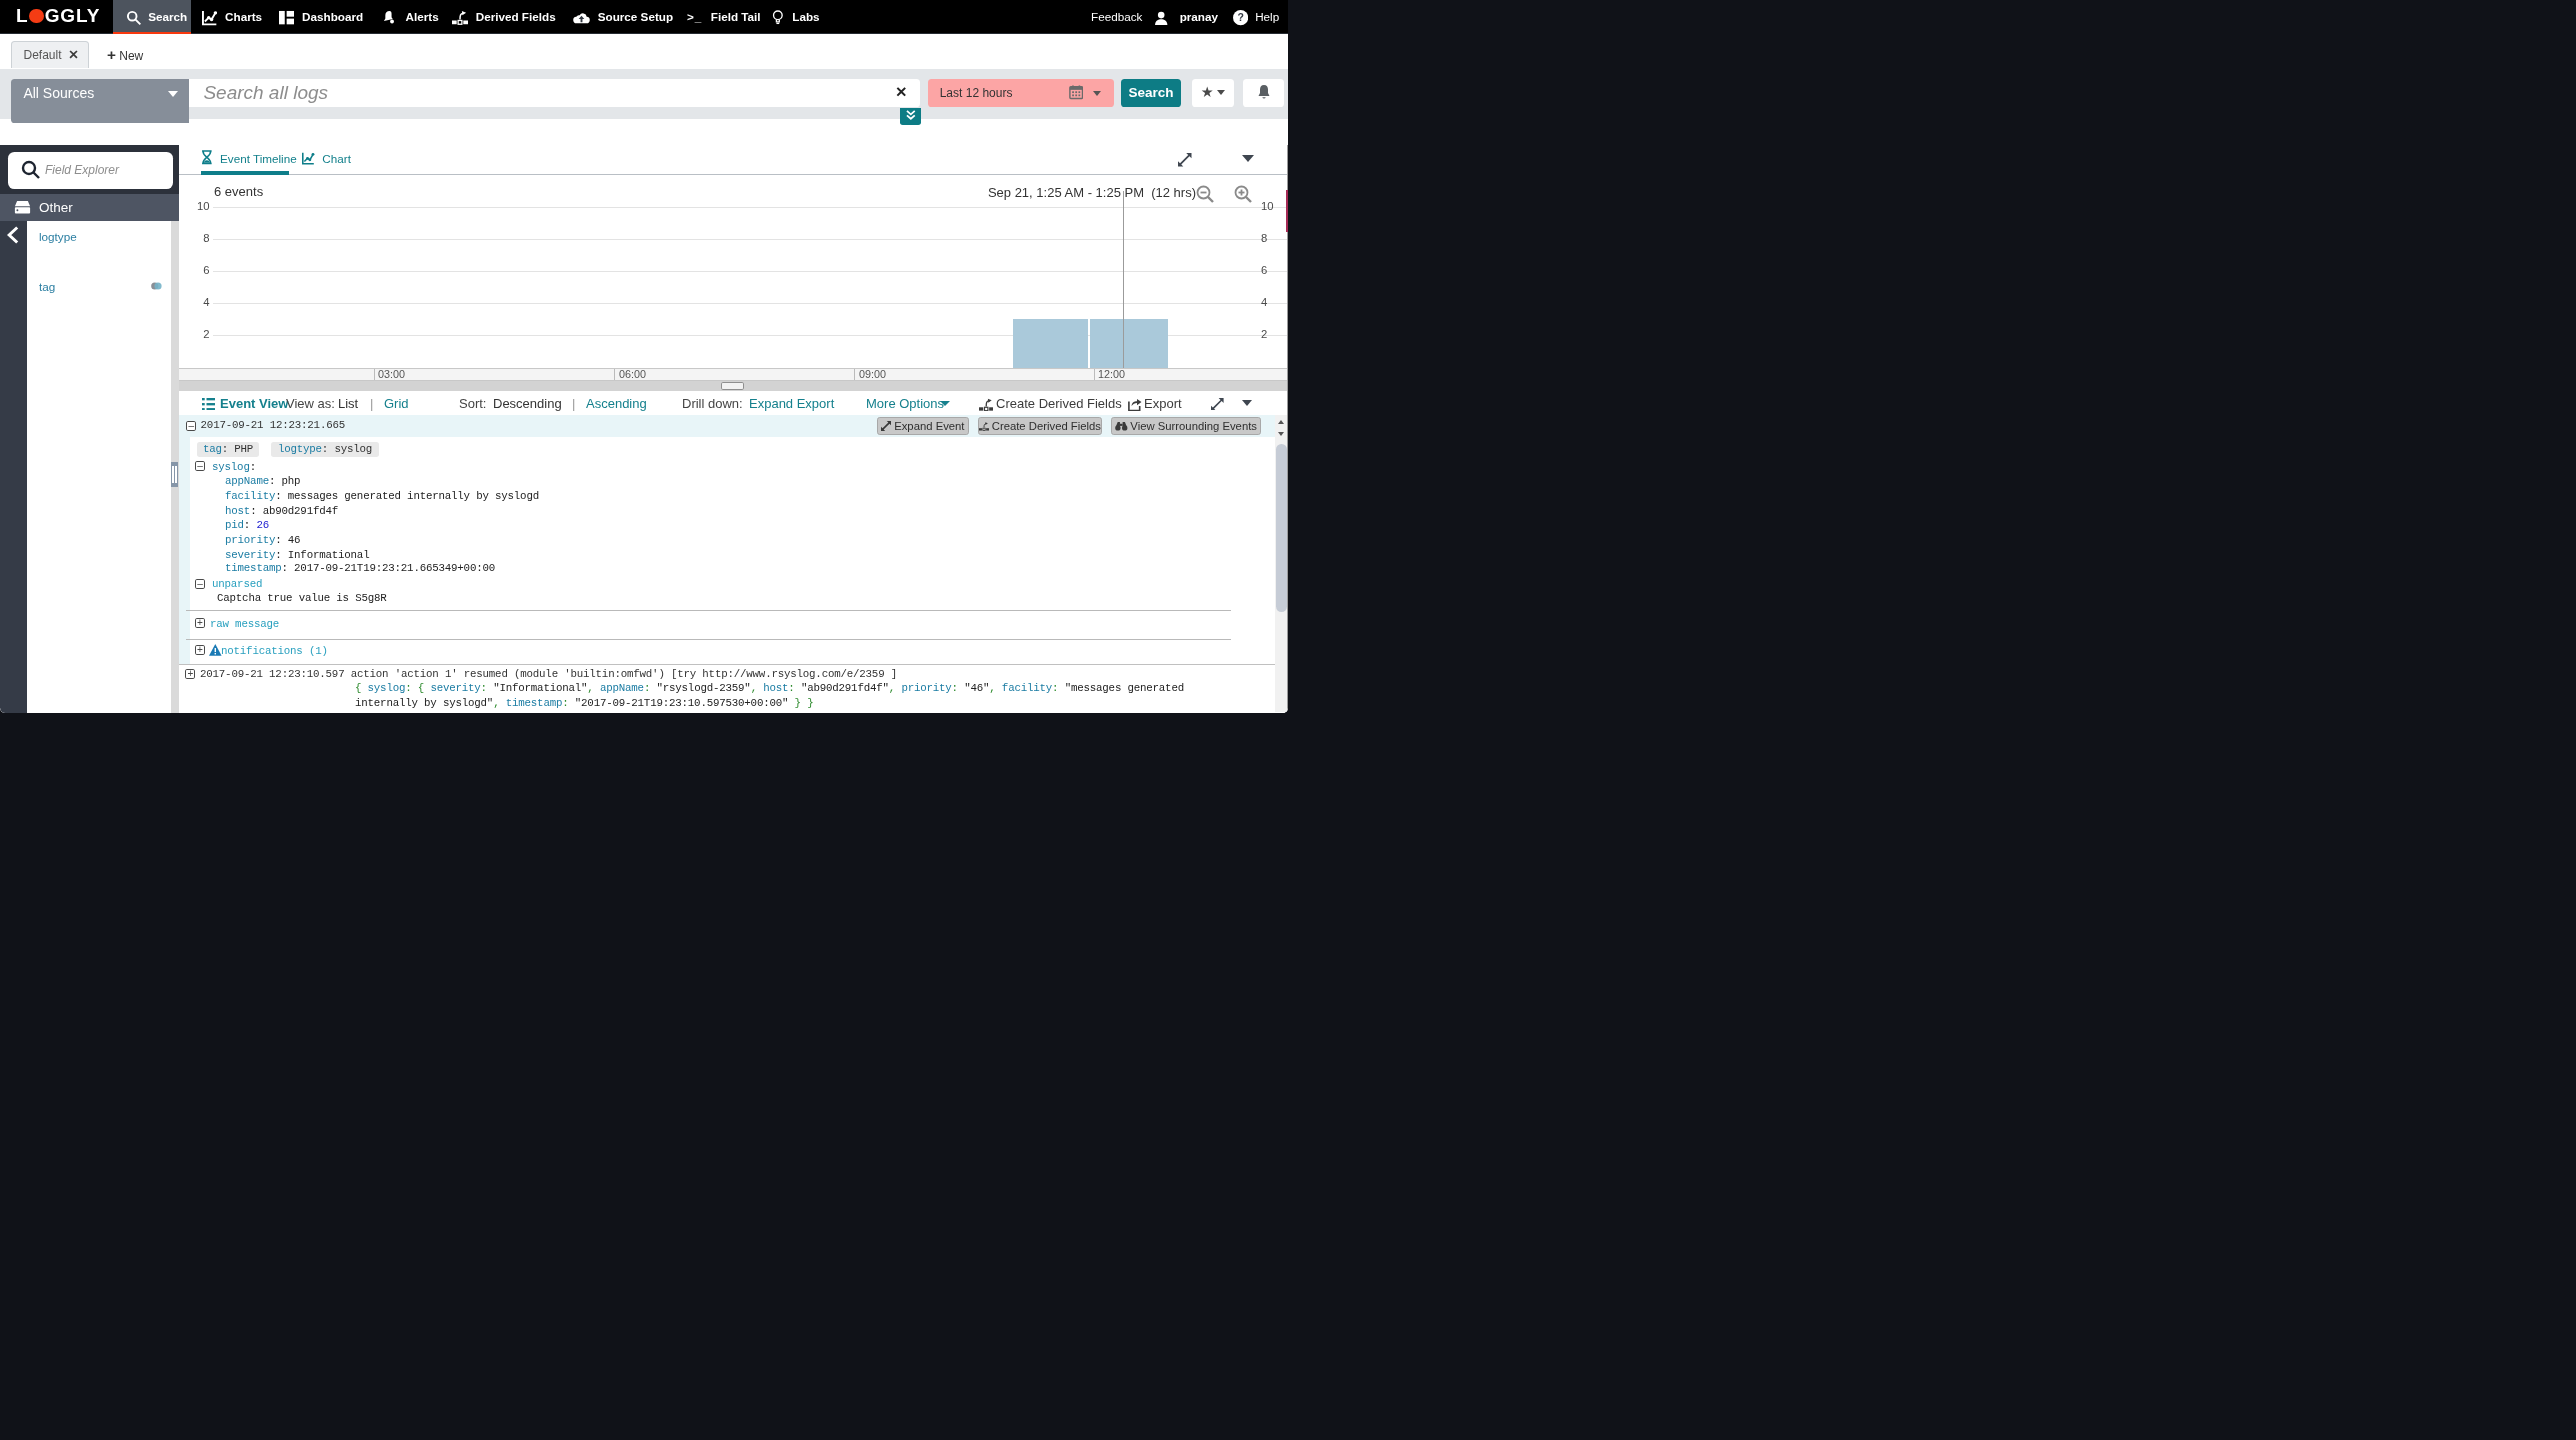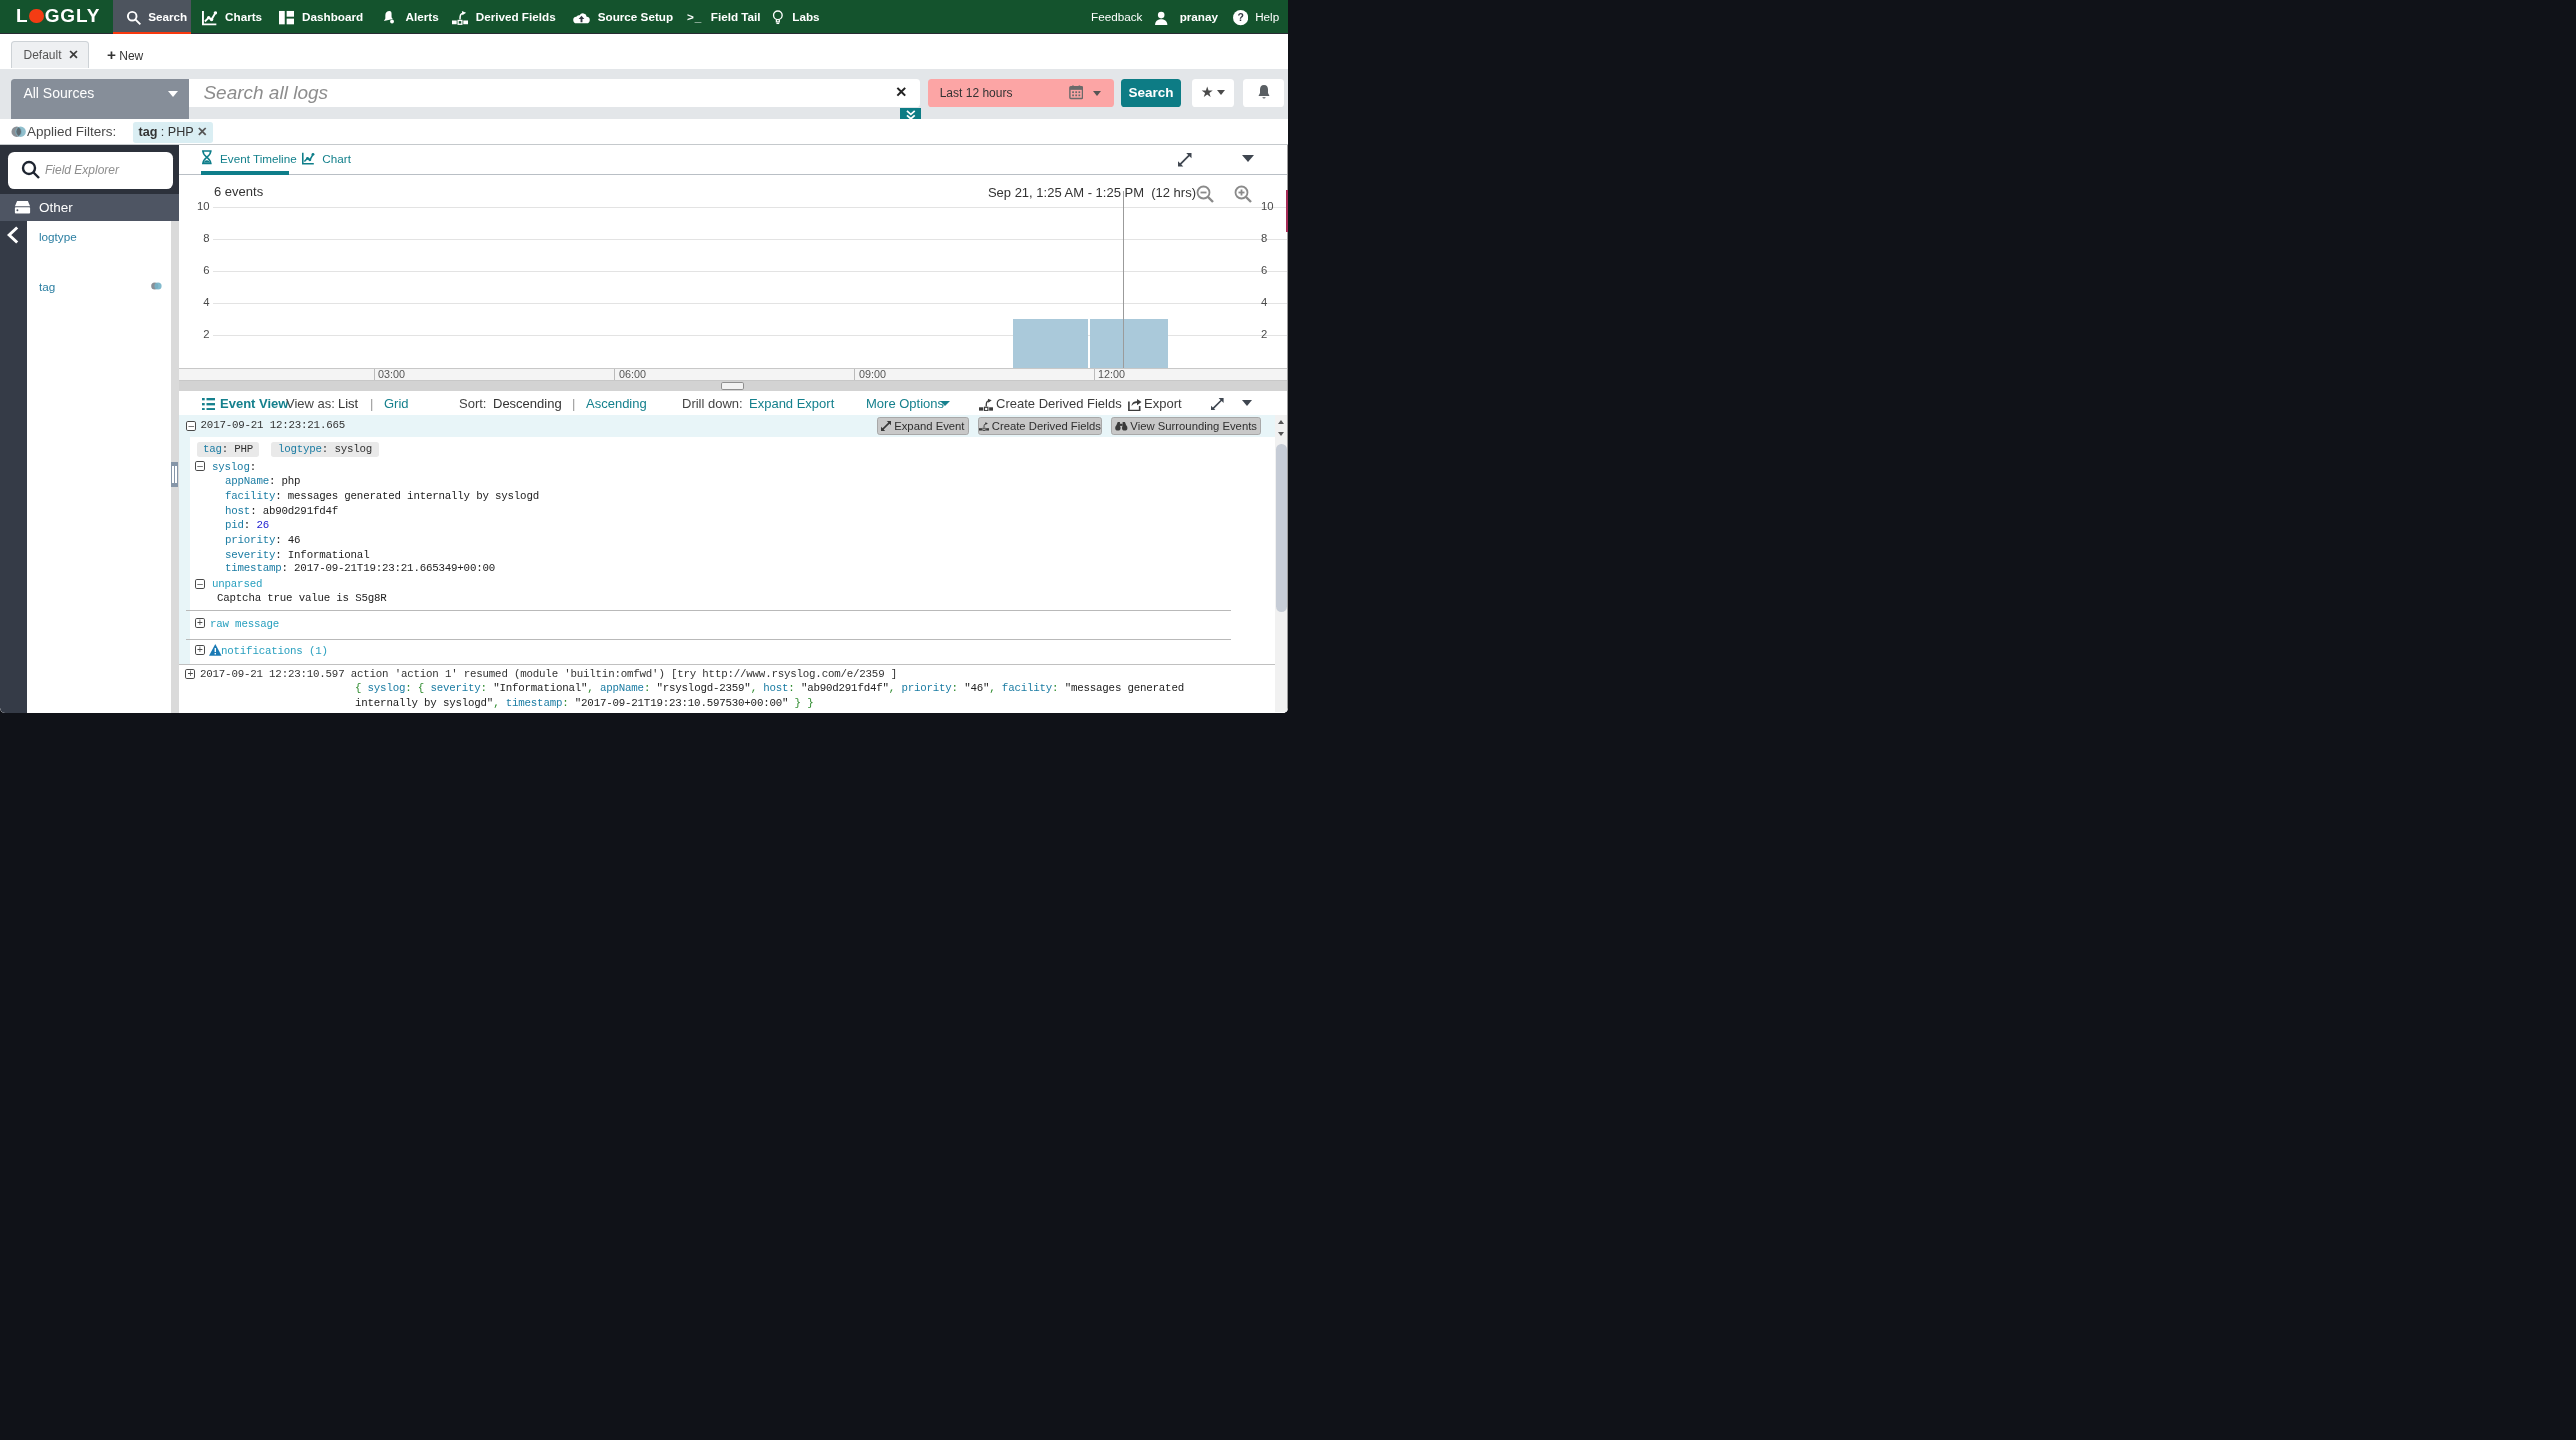--- a/index.html
+++ b/index.html
@@ -2,21 +2,21 @@
 <html style="font-size:14.4px"><head>
 <meta charset="utf-8">
 <style>
   * { margin:0; padding:0; box-sizing:border-box; }
   html,body { width:1288px; height:720px; }
   body { font-family:"Liberation Sans", sans-serif; background:#101218; position:relative; overflow:hidden; }
   .mono { font-family:"Liberation Mono", monospace; letter-spacing:-0.2px; }
   .win { position:absolute; left:0; top:0; width:1288px; height:713px; background:#fff; border-radius:0 0 5.4px 5.4px; overflow:hidden; }
 
   
-  .nav { position:absolute; left:0; top:0; width:1288px; height:34px; background:#14532d; border-bottom:1.8px solid #272c33; }
+  .nav { position:absolute; left:0; top:0; width:1288px; height:34px; background:#000000; border-bottom:1.8px solid #272c33; }
   .nav .item { position:absolute; top:0; height:34px; color:#fff; font-size:11.7px; font-weight:700; line-height:33px; white-space:nowrap; }
   .nav svg { vertical-align:middle; }
   .logo { position:absolute; left:16px; top:0; height:34px; line-height:32px; color:#fff; font-size:19px; font-weight:700; letter-spacing:0.9px; }
   .logo .dot { display:inline-block; width:14.4px; height:14.4px; border-radius:50%; background:#f43c14; margin:0 0.9px; vertical-align:-0.9px; }
   .srchbox { position:absolute; left:113px; top:0; width:78px; height:32px; background:#4d545e; }
   .srchbar { position:absolute; left:113px; top:32px; width:78px; height:3.6px; background:#f8380e; }
 
   
   .tabrow { position:absolute; left:0; top:34px; width:1288px; height:34px; background:#fff; }
   .tab { position:absolute; left:10.8px; top:7.2px; width:78px; height:27px; background:#eef0f2; border:0.9px solid #cdd2d6; border-bottom:none; border-radius:3.6px 3.6px 0 0; font-size:12px; color:#555; line-height:26px; padding-left:11.7px; }
@@ -213,29 +213,20 @@
     <div class="gobtn">Search</div>
     <div class="starbox"><span style="font-size:14.4px;">★</span><span style="display:inline-block; margin-left:3.6px; width:0; height:0; border-left:4px solid transparent; border-right:4px solid transparent; border-top:5px solid #4a4a4a; vertical-align:1.8px;"></span></div>
     <div class="bellbox">
       <svg style="margin-top:5.4px;" width="16" height="17" viewBox="0 0 16 17" fill="#5a5f63">
           <path d="M8 1 C5.2 1 4 3 4 5.5 L4 9 L2.5 12 L13.5 12 L12 9 L12 5.5 C12 3 10.8 1 8 1 Z"></path>
           <path d="M6.3 13.2 A1.8 1.8 0 0 0 9.7 13.2 Z"></path>
         </svg>
     </div>
   </div>
 
-  <div class="applied">
-    <svg style="position:absolute; left:10.8px; top:5.4px;" width="15.3" height="15.3" viewBox="0 0 16 16">
-        <circle cx="6" cy="8" r="5.5" fill="#8a9096"></circle>
-        <circle cx="10" cy="8" r="5.5" fill="#7db4c4" fill-opacity="0.85"></circle>
-        <path d="M8 3.4 A5.5 5.5 0 0 0 8 12.6 A5.5 5.5 0 0 0 8 3.4 Z" fill="#5f6b72"></path>
-      </svg>
-    <span class="lbl">Applied Filters:</span>
-    <div class="chip"><b>tag</b> : PHP <b style="color:#555;">✕</b></div>
-  </div>
 
   <div class="sidebar">
     <div class="fe-box">
       <div class="fe-in">
         <svg style="position:absolute; left:12.6px; top:8px;" width="20" height="20" viewBox="0 0 20 20" fill="none" stroke="#1d2430" stroke-width="2.4">
             <circle cx="8" cy="8" r="6"></circle>
             <line x1="12.5" y1="12.5" x2="18" y2="18"></line>
           </svg>
         <span class="ph">Field Explorer</span>
       </div>

